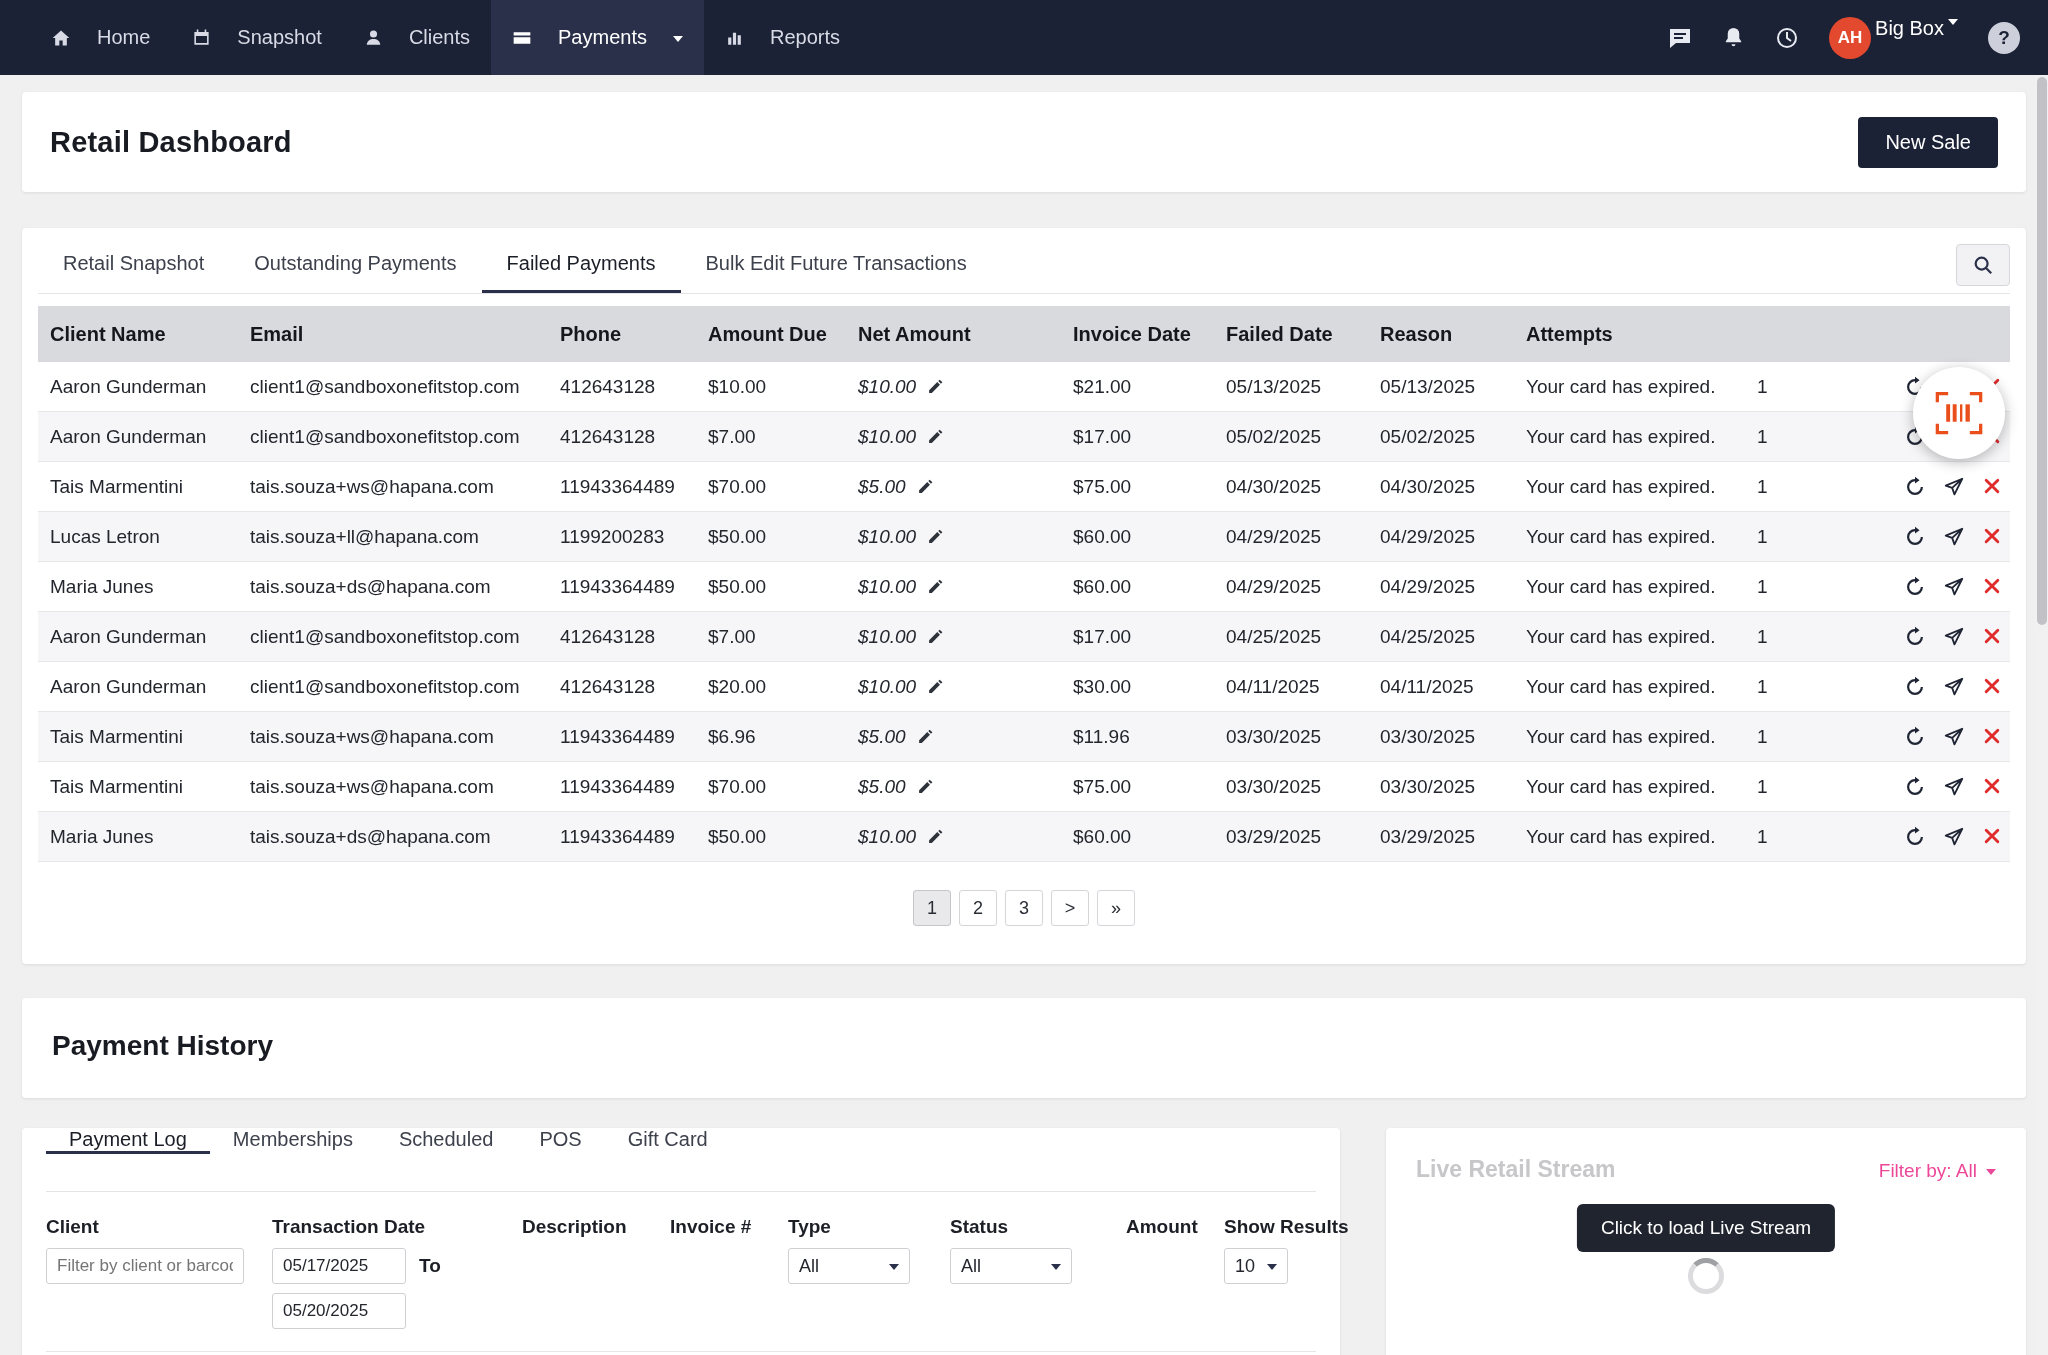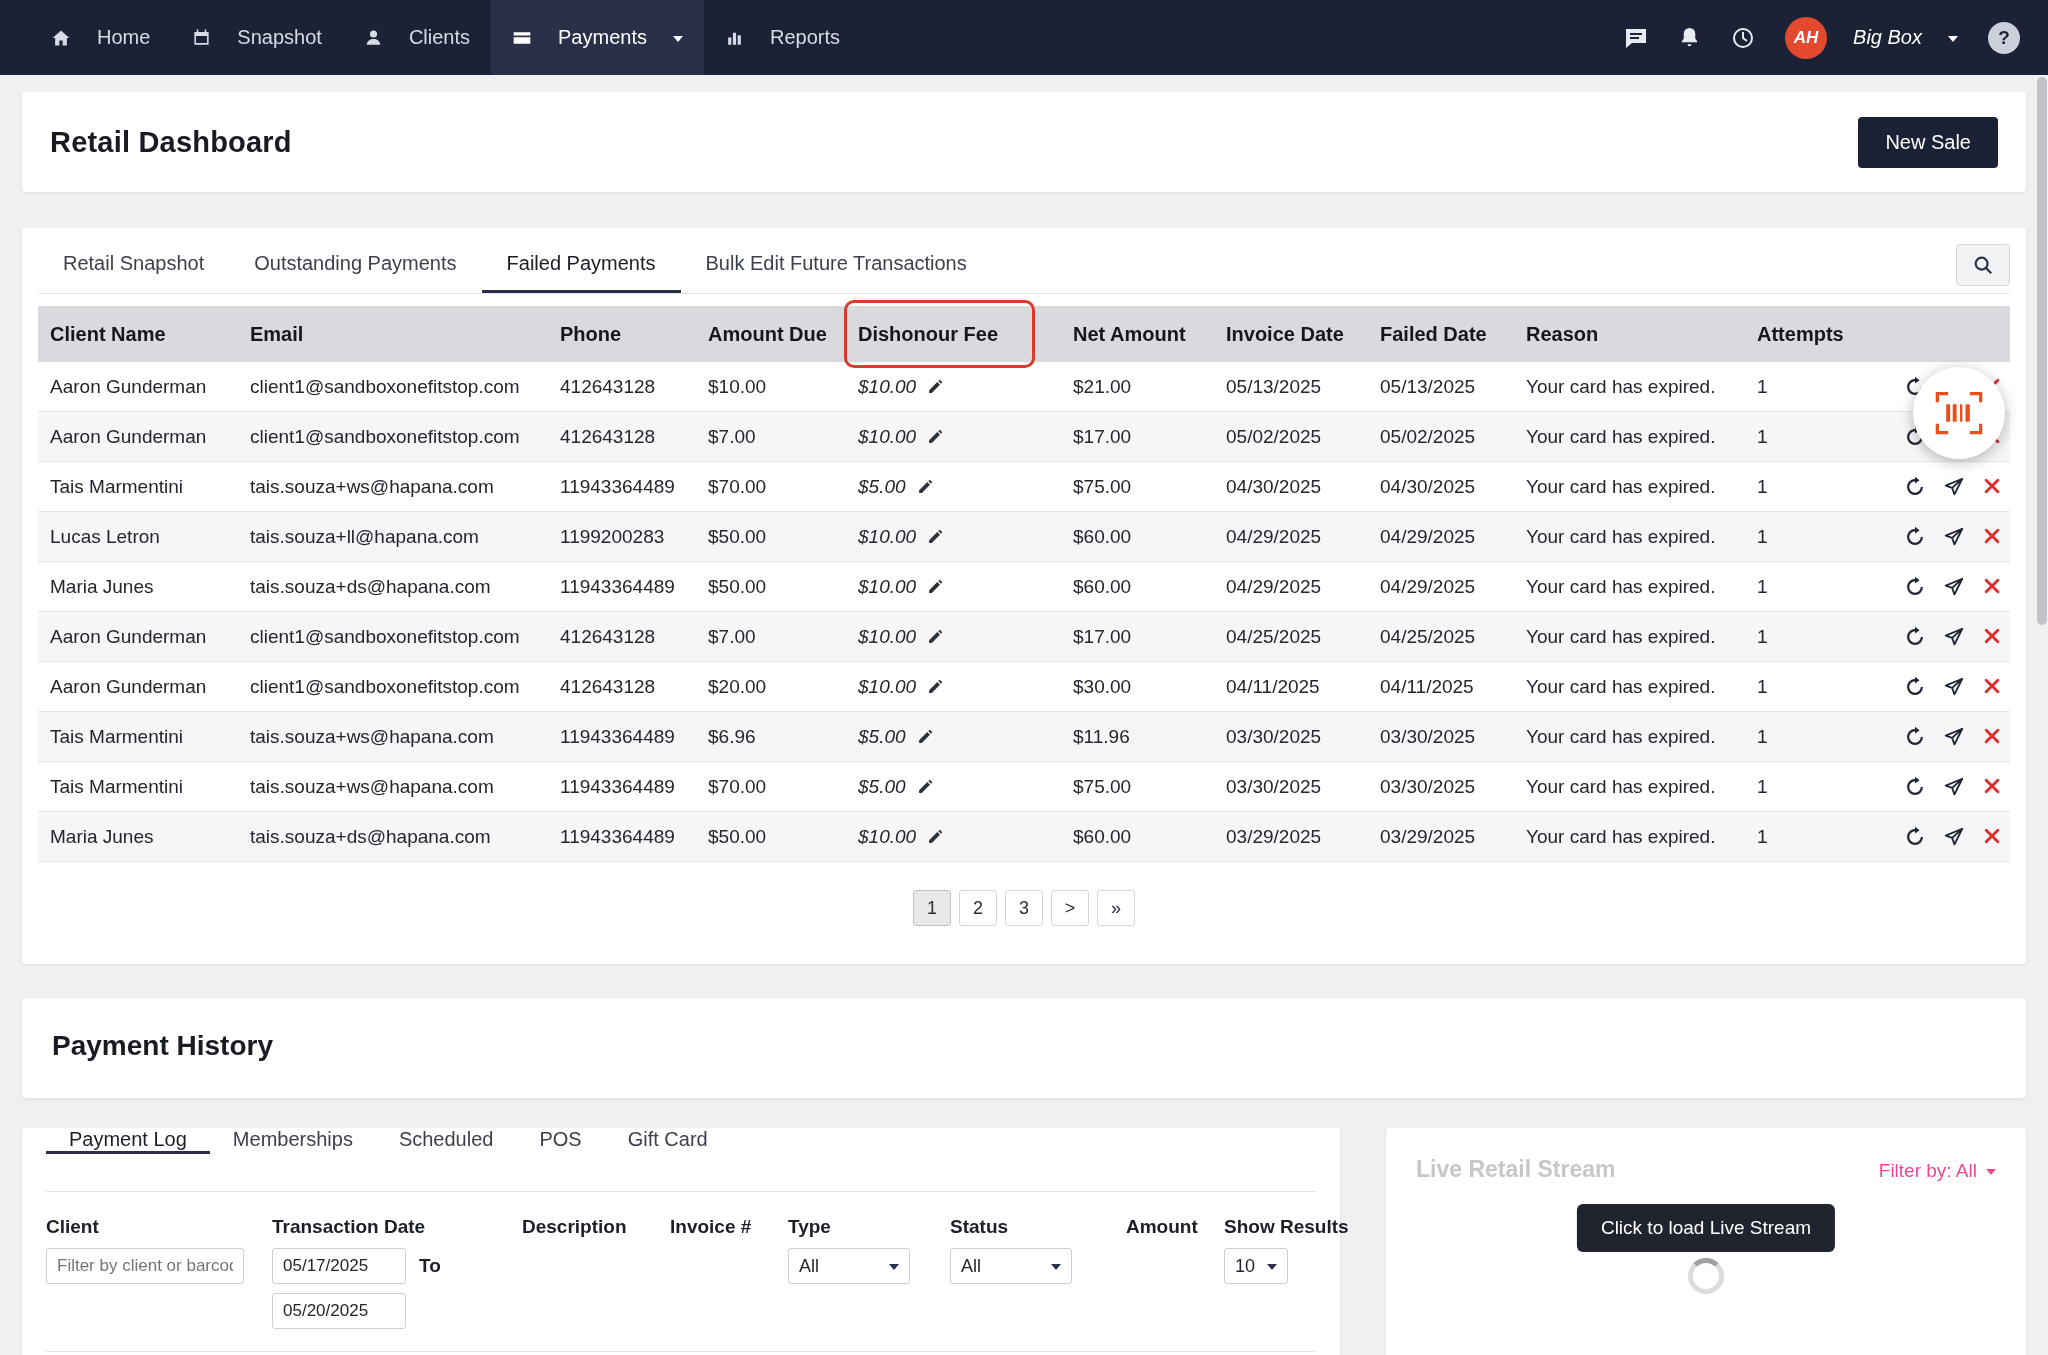--- a/index.html
+++ b/index.html
@@ -14,21 +14,21 @@
   svg { display:block; }
 
   
   .navbar { height:75px; background:#1c2236; display:flex; justify-content:space-between; padding:0 28px 0 30px; }
   .nav-left { display:flex; align-items:stretch; }
   .nav-item { display:flex; align-items:center; gap:26px; padding:0 21px; font-size:20px; color:#d8dbe6; cursor:pointer; }
   .nav-item.active { background:#2a3049; color:#fff; }
   .nav-right { display:flex; align-items:center; gap:30px; color:#e8eaf2; }
   .caret-down { display:inline-block; width:0; height:0; border-left:5px solid transparent; border-right:5px solid transparent; border-top:6px solid currentColor; margin-top:2px; }
   .avatar { width:42px; height:42px; border-radius:50%; background:#e2492f; color:#fff; font-weight:bold; font-size:17px; display:flex; align-items:center; justify-content:center; }
-  .account { display:flex; align-items:center; gap:26px; font-size:20px; color:#fff; cursor:pointer;font-style:italic; }
+  .account { display:flex; gap:4px; font-size:20px; color:#fff; cursor:pointer; }
   .help-badge { width:32px; height:32px; border-radius:50%; background:#cdd0da; color:#1c2236; font-weight:bold; font-size:19px; display:flex; align-items:center; justify-content:center; cursor:pointer; }
   .nav-icon-btn { background:none; border:none; color:#e8eaf2; cursor:pointer; display:flex; }
 
   
   .card { background:#fff; border-radius:4px; box-shadow:0 1px 3px rgba(20,22,30,0.09); }
 
   .header-card { margin:17px 22px 13px; height:100px; display:flex; align-items:center; justify-content:space-between; padding:0 28px; }
   .page-title { font-size:29px; font-weight:bold; color:#181b22; letter-spacing:.2px; }
   .new-sale-btn { background:#1c2236; color:#fff; font-size:20px; padding:14px 27px; border:none; border-radius:4px; cursor:pointer; font-family:inherit; }
 
@@ -185,24 +185,20 @@
           </svg>
         </span>
     </button>
   </div>
 
   <div class="fhead">
     <div>Client Name</div>
     <div>Email</div>
     <div>Phone</div>
     <div>Amount Due</div>
-    <div class="fee-head">
-      <span>Dishonour Fee</span>
-      <span class="fee-box"></span>
-    </div>
     <div>Net Amount</div>
     <div>Invoice Date</div>
     <div>Failed Date</div>
     <div>Reason</div>
     <div>Attempts</div>
     <div></div>
   </div>
 
   <div class="fbody">
 

